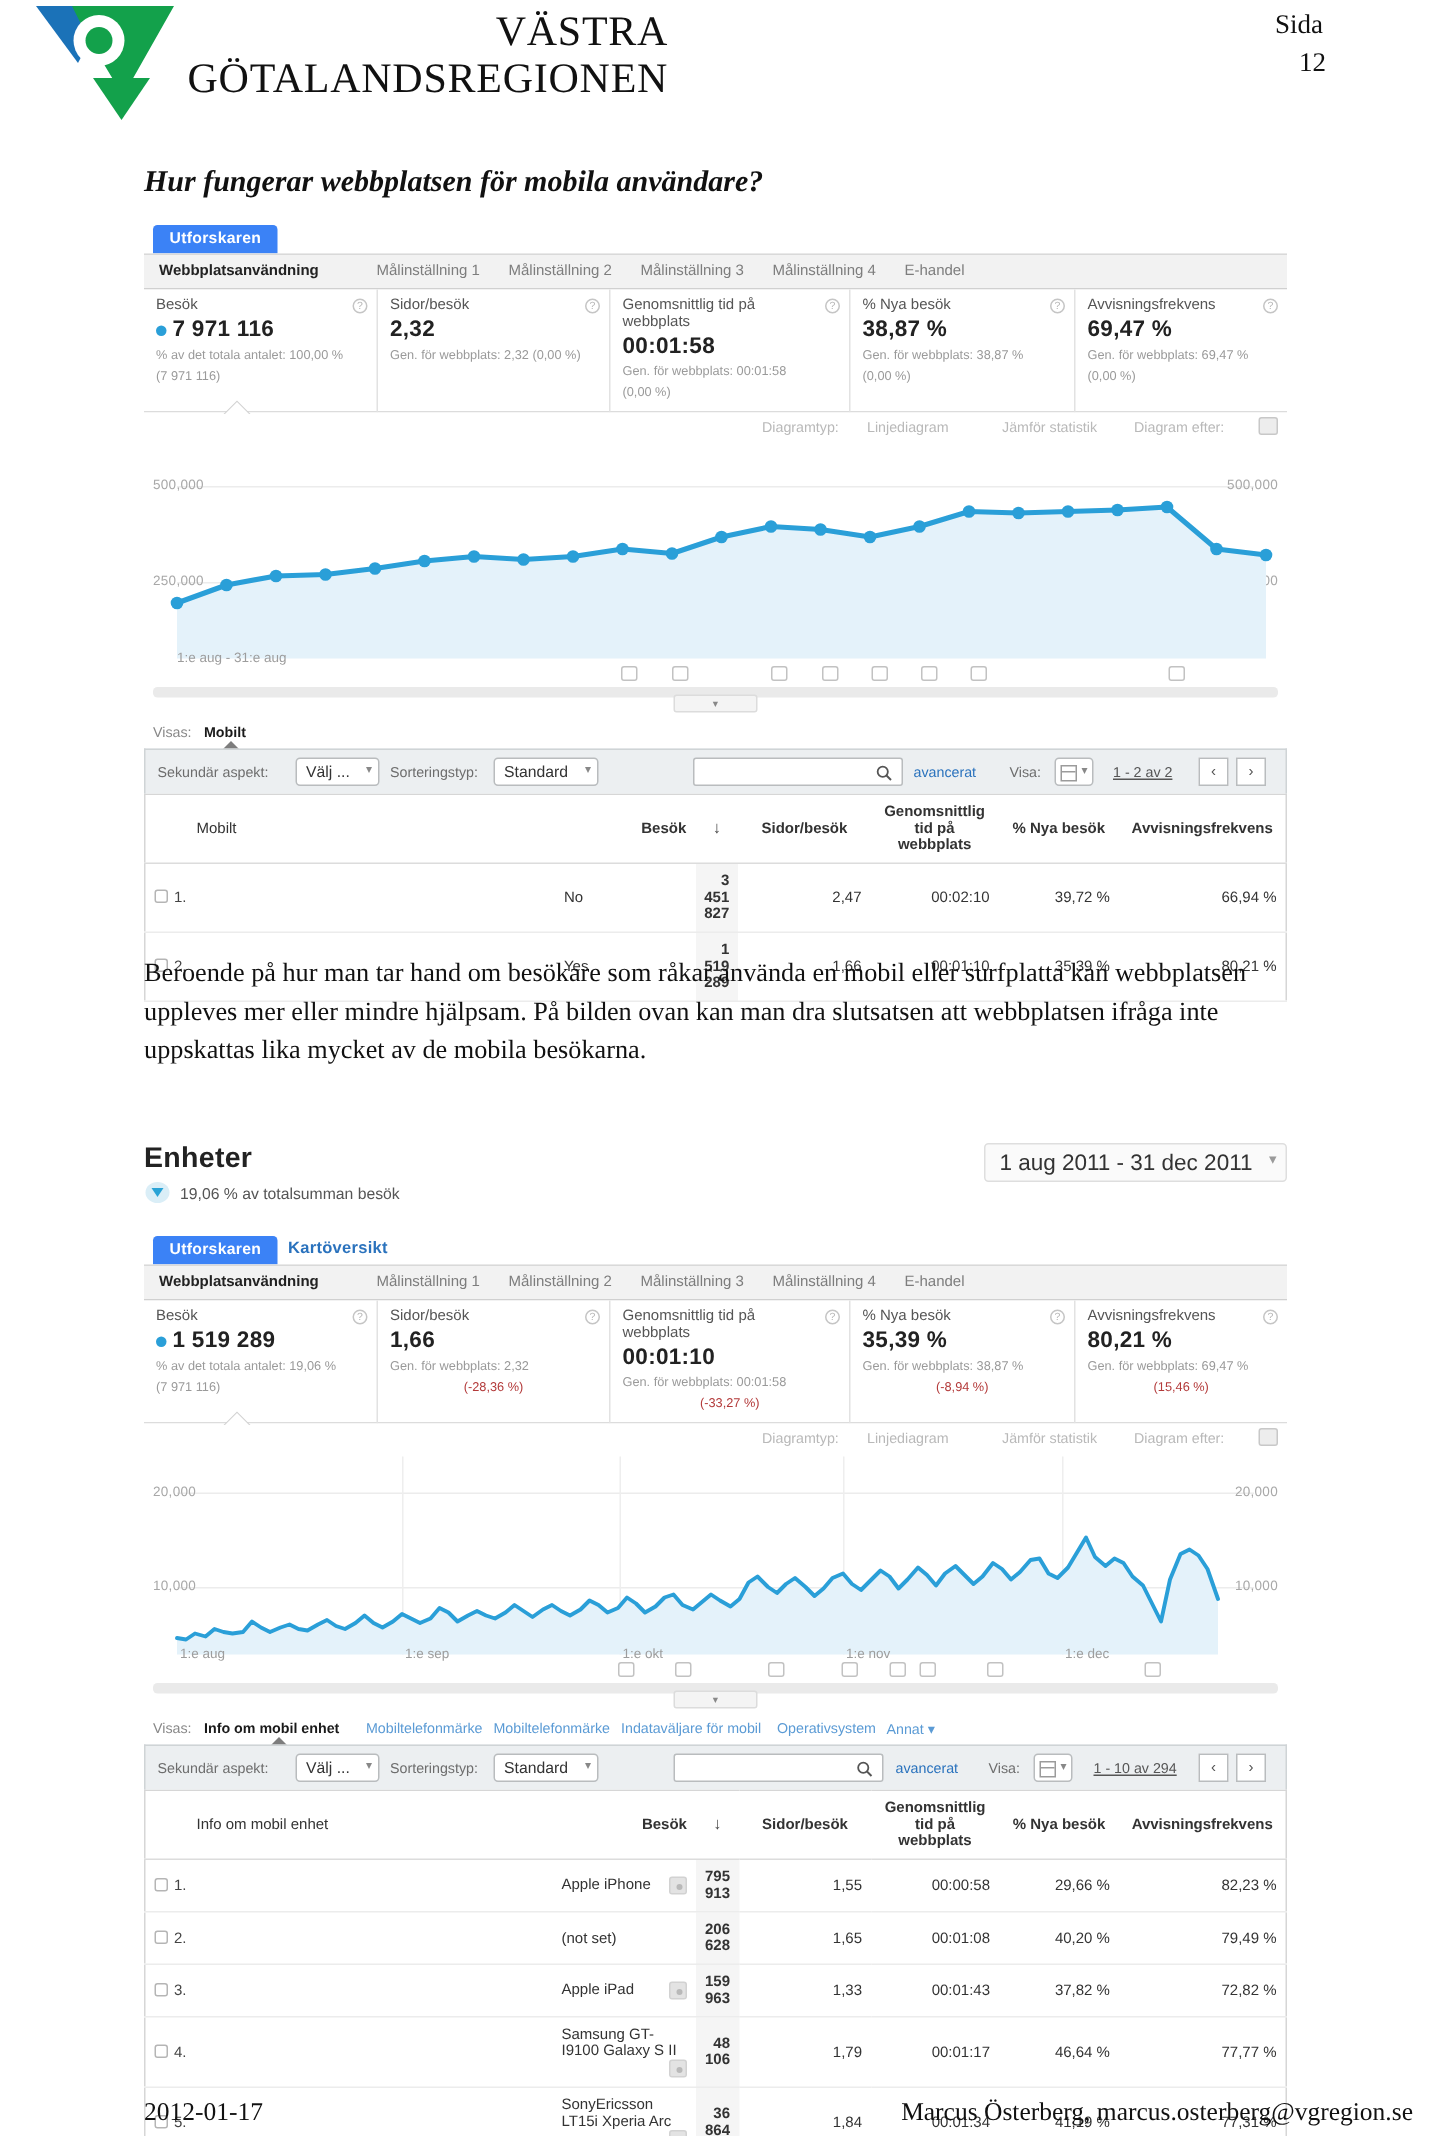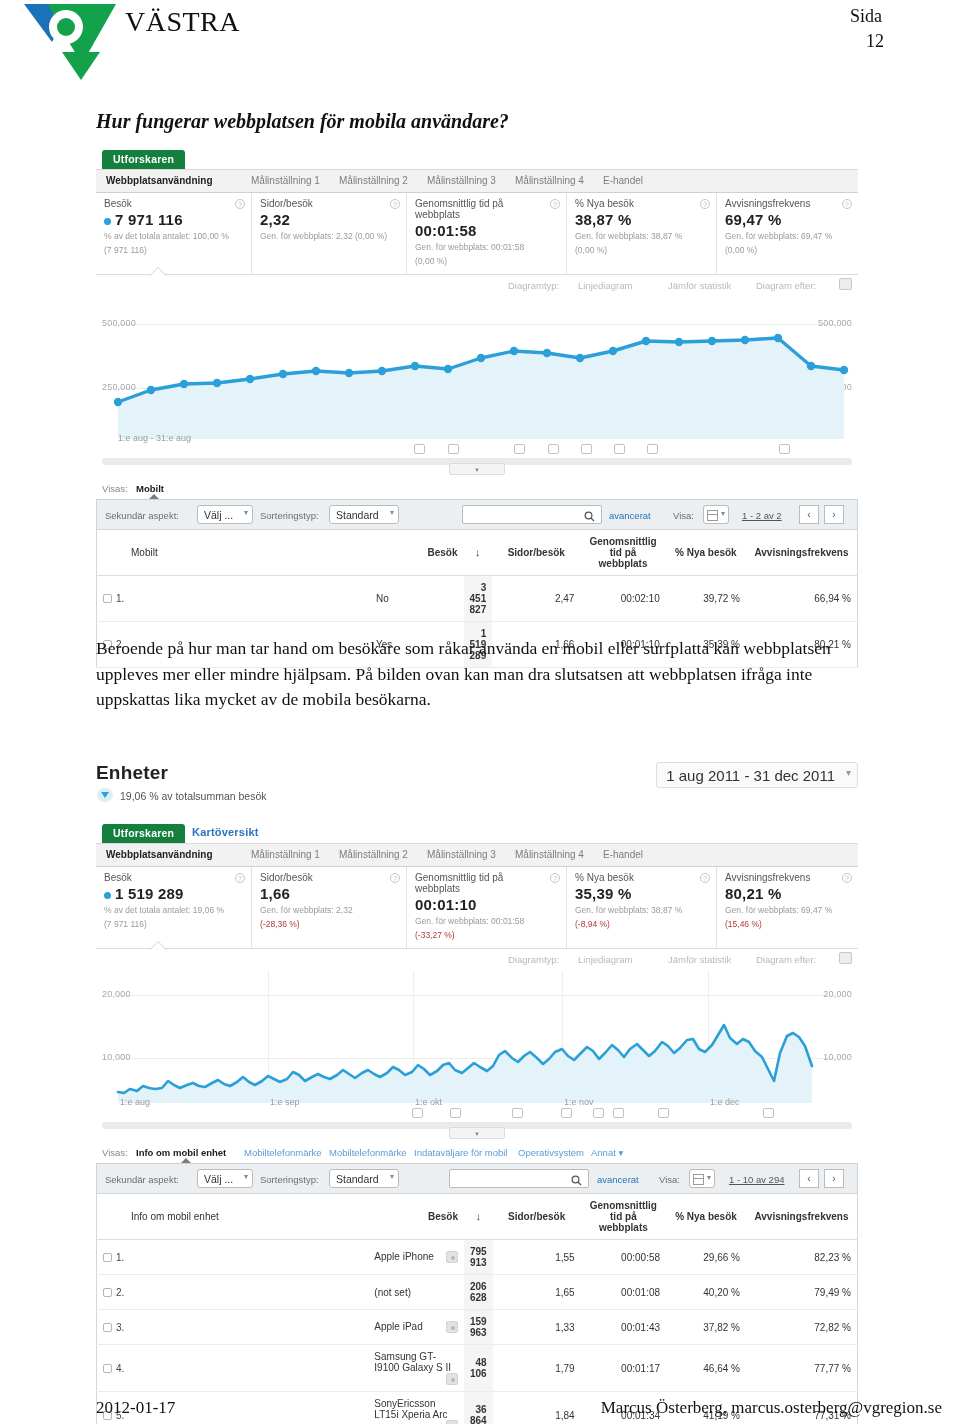--- a/index.html
+++ b/index.html
@@ -44,21 +44,21 @@
     color:#333;
     filter: blur(0.18px);
   }
   .ga-1 { left:96px; top:148px; width:762px; height:470px; }
   .ga-2 { left:96px; top:822px; width:762px; height:550px; }
 
   
   .expl-row { position:relative; height:21px; background:#fff; }
   .expl-tab {
     position:absolute; left:6px; top:2px; height:19px;
-    background:#15803d; color:#fff; font-size:10.5px; font-weight:bold;
+    background:#3b82f6; color:#fff; font-size:10.5px; font-weight:bold;
     padding:3px 11px 0 11px; border-radius:3px 3px 0 0;
     letter-spacing:.2px;
   }
   .expl-tab2 {
     position:absolute; left:96px; top:4px; height:17px;
     color:#2a72bd; font-size:11px; font-weight:bold; letter-spacing:.2px;
   }
 
   .subtabs {
     position:relative; height:24px; background:#f2f2f2;
@@ -73,21 +73,21 @@
   .cards { position:relative; height:82px; background:#fff; border-bottom:1px solid #dcdcdc; }
   .card { position:absolute; top:0; height:82px; border-right:1px solid #e2e2e2; padding:5px 8px 0 8px; }
   .card:last-child { border-right:none; }
   .card .cl { font-size:10px; color:#555; line-height:11px; max-width:105px; }
   .card .cv { font-size:15px; font-weight:bold; color:#222; margin-top:2px; letter-spacing:.2px; }
   .card .cv.dot::before {
     content:""; display:inline-block; width:7px; height:7px; border-radius:50%;
     background:#2a9fd8; margin-right:4px; vertical-align:middle;
   }
   .card .cs { font-size:8.5px; color:#9a9a9a; line-height:11px; margin-top:3px; }
-  .card .cs.neg { color:#b33a3a; }
+  .card .cs.neg { color:#b33a3a;text-align:center; }
   .qmark {
     position:absolute; right:6px; top:6px; width:10px; height:10px;
     border-radius:50%; border:1px solid #c5c5c5; color:#b4b4b4;
     font-size:7px; line-height:9px; text-align:center;
   }
   .card-notch {
     position:absolute; left:54px; bottom:-1px; width:0; height:0;
     border-left:8px solid transparent; border-right:8px solid transparent;
     border-bottom:8px solid #fff; z-index:3;
   }
@@ -258,20 +258,21 @@
         <path d="M2 2 L50 2 L30 40 Z" fill="#1b72b8"></path>
         <path d="M26 2 L94 2 L60 62 L42 32 L56 14 L32 14 Z" fill="#13a14b"></path>
         <path d="M30 10 A22 22 0 1 0 52 38 A14 14 0 1 1 38 20 Z" fill="#ffffff" opacity="0"></path>
         <circle cx="44" cy="25" r="17" fill="#ffffff"></circle>
         <circle cx="44" cy="25" r="9" fill="#13a14b"></circle>
         <path d="M40 50 L78 50 L59 78 Z" fill="#13a14b"></path>
       </svg>
     </div>
     <div class="logo-text">
       <span class="l1">VÄSTRA</span>
+      <span class="l2">GÖTALANDSREGIONEN</span>
     </div>
   </div>
   <div class="hdr-sida">Sida</div>
   <div class="hdr-pagenum">12</div>
 </div>
 
 <div class="sec-title">Hur fungerar webbplatsen för mobila användare?</div>
 
 <div class="ga ga-1">
 

